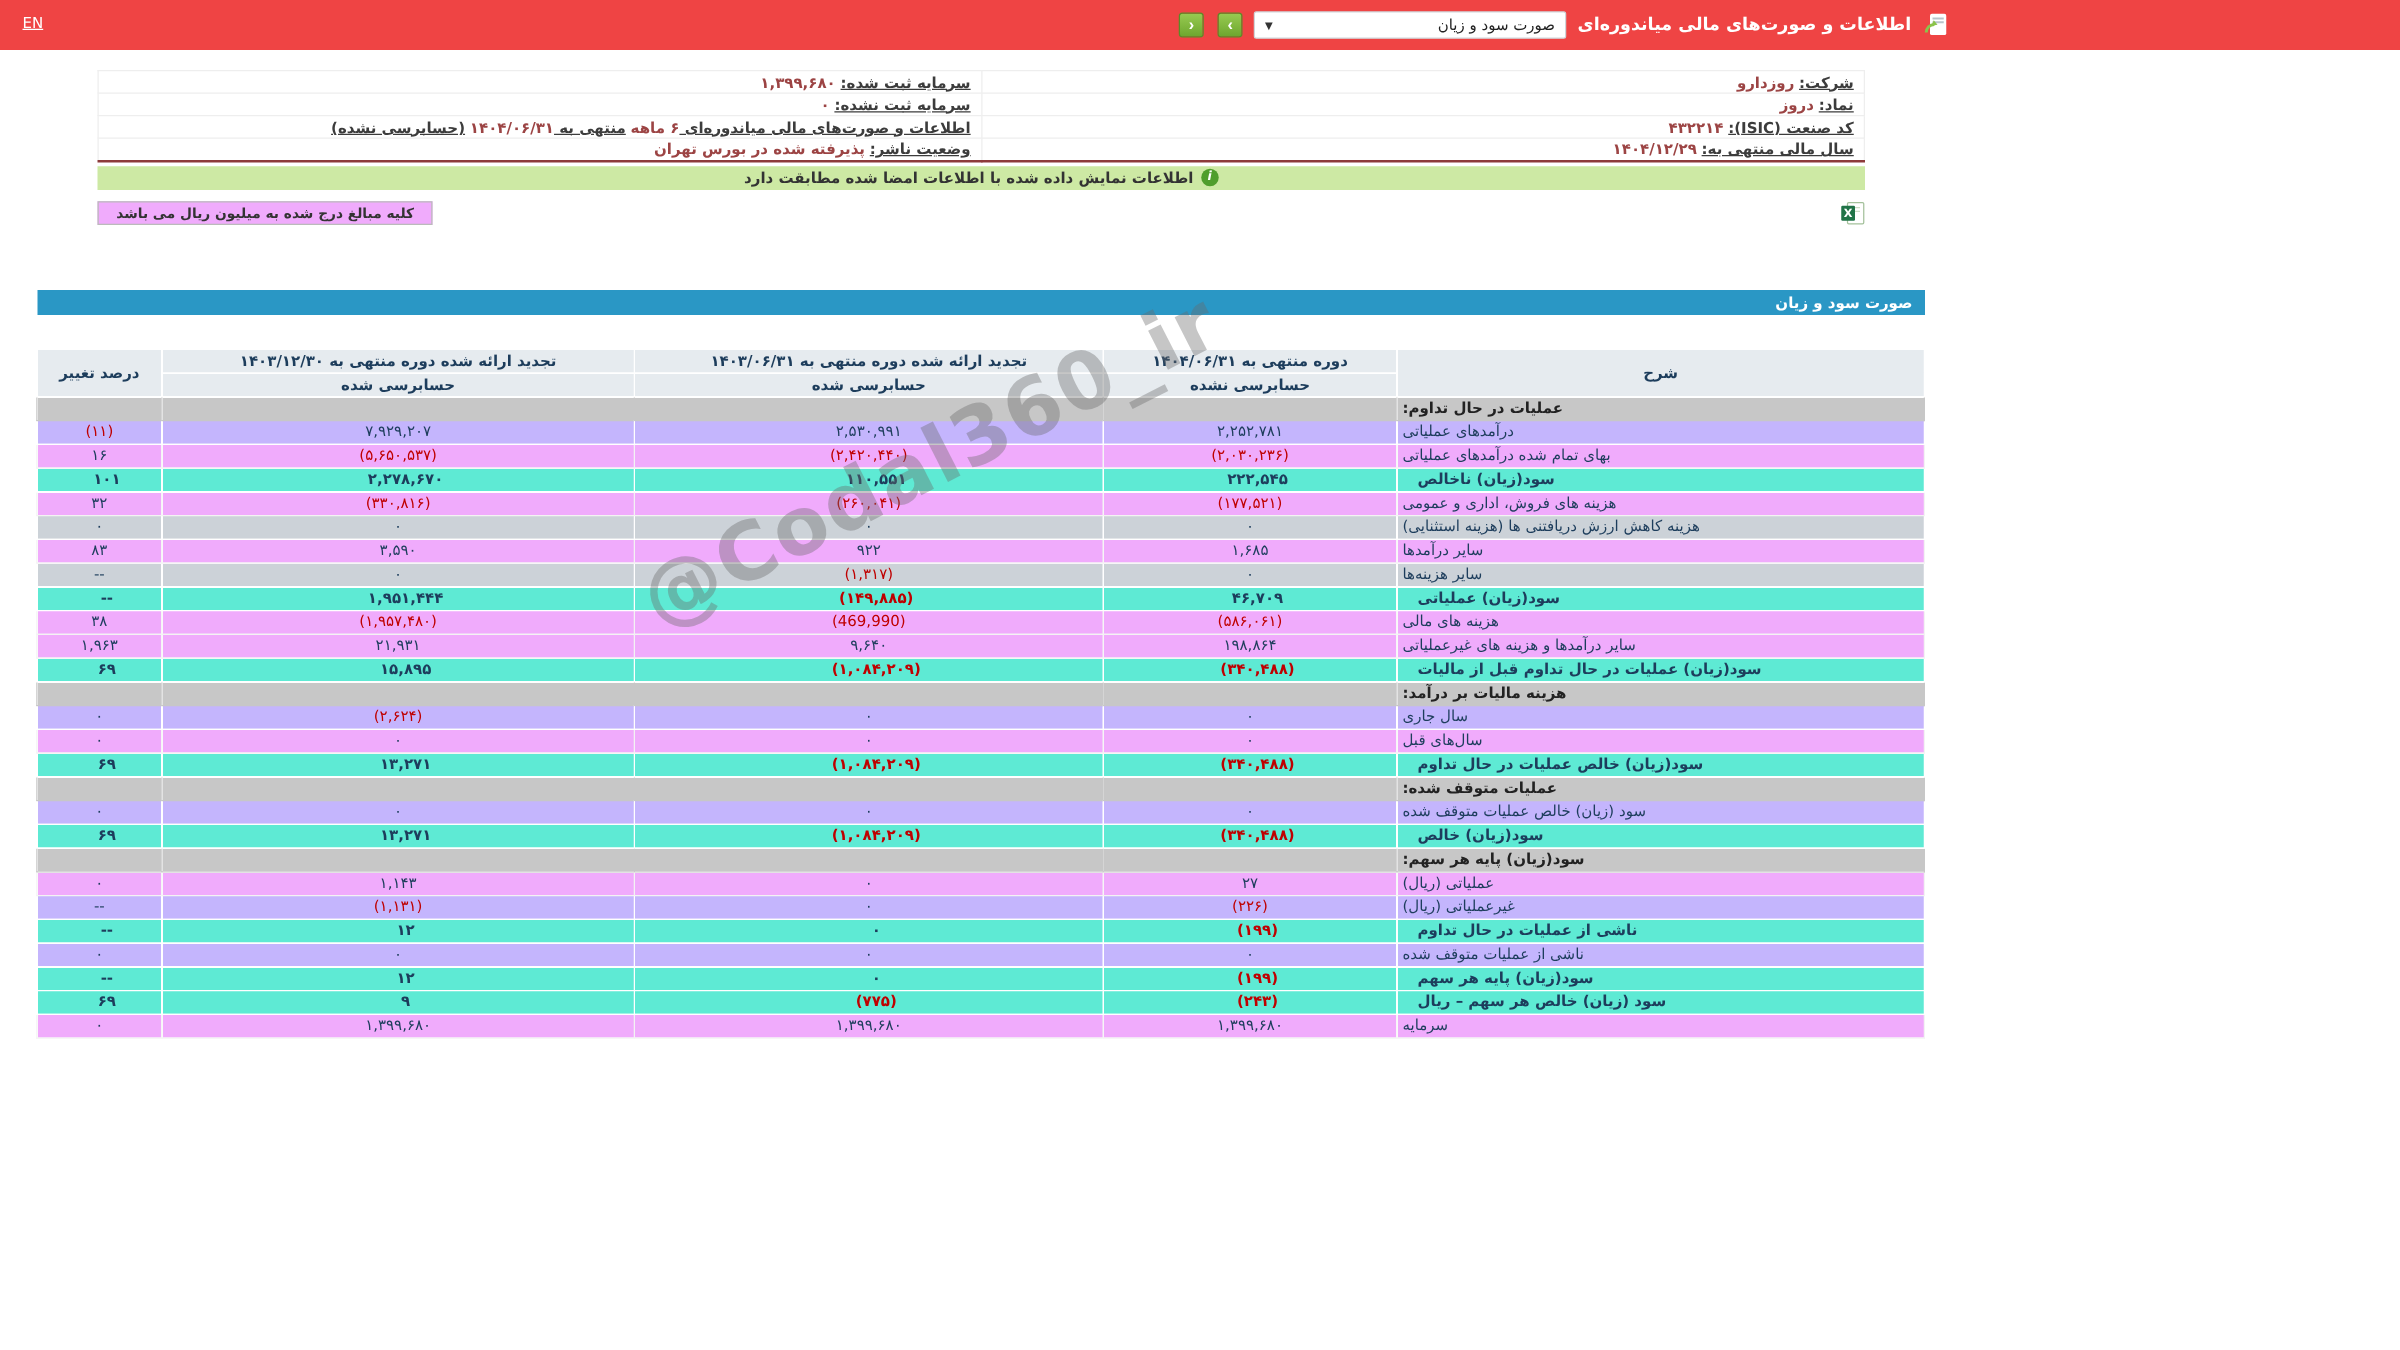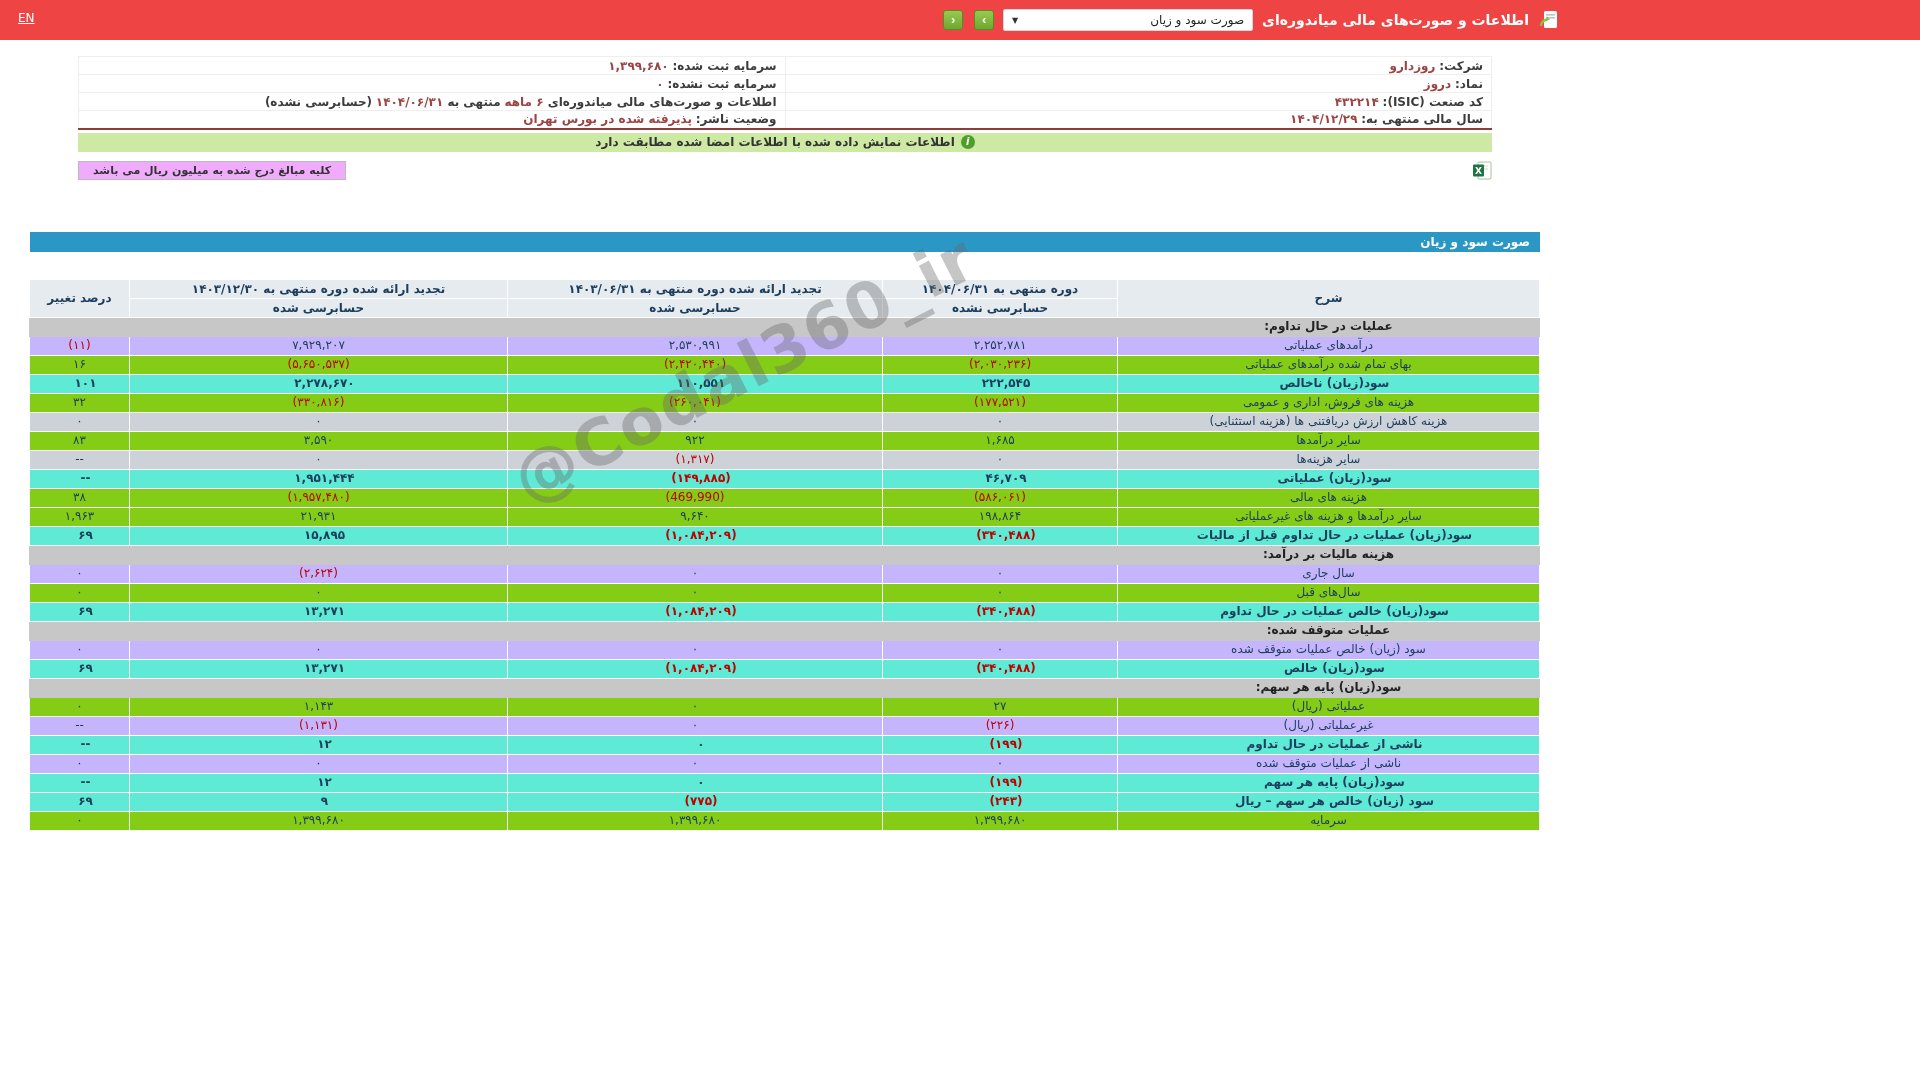--- a/index.html
+++ b/index.html
@@ -22,21 +22,21 @@
     line-height: 16px; text-align: center; padding: 0; cursor: pointer; }
   .nav-btn + .nav-btn { margin-right: 2px; }
   .nav-icon { display: inline-flex; }
   
   .content { width: 1510px; margin-left: 30px; direction: rtl; }
   .info-wrap { margin: 16px 48px 0 48px; }
   .info-table { width: 100%; border-collapse: collapse; font-size: 12px;
     border: 1px solid #e7e7e7; border-bottom: 2px solid #8d3b3b; }
   .info-table td { border: 1px solid #eee; padding: 1px 8px; height: 18px; vertical-align: middle; white-space: nowrap; overflow: hidden; }
   .info-table td { width: 50%; }
-  .info-label { color: #3c3c3c; font-weight: bold; }
+  .info-label { color: #3c3c3c; font-weight: bold; text-decoration: underline; }
   .info-value { color: #9c4444; font-weight: bold; }
   .banner { margin-top: 3px; height: 19px; background: #cde9a4; display: flex; align-items: center;
     justify-content: center; gap: 6px; font-size: 12px; font-weight: bold; color: #333; }
   .info-badge { width: 14px; height: 14px; border-radius: 50%; background: #4f9e2c; color: #fff;
     font-size: 10px; line-height: 14px; text-align: center; font-weight: bold; font-style: italic; }
   .units-row { margin-top: 9px; display: flex; justify-content: space-between; align-items: center; }
   .excel-btn { background: none; border: none; padding: 0; cursor: pointer; display: inline-flex; }
   .units-tab { border: 1px solid #bbb; background: #f0abfc; font-size: 11px; font-weight: bold; color: #333;
     padding: 2px 14px; line-height: 13px; }
   
@@ -44,25 +44,25 @@
   .stmt-title { height: 20px; background: #2a97c5; color: #fff; font-weight: bold; font-size: 12px;
     line-height: 20px; padding: 0 10px; }
   .stmt-note { margin-top: 4px; height: 19px; border: 1px solid #ececec; font-size: 11px; font-weight: bold;
     color: #333; line-height: 17px; padding: 0 10px; }
   .data-table { margin-top: 27px; width: 100%; border-collapse: collapse; table-layout: fixed;
     font-size: 12px; direction: rtl; }
   .data-table th { background: #e6ebef; color: #1d3d5c; font-weight: bold; border: 1px solid #fff;
     padding: 2px 4px; height: 19px; white-space: nowrap; overflow: hidden; }
   .data-table td { border: 1px solid #fff; padding: 1px 4px; height: 19px; text-align: center;
     color: #1d3d5c; white-space: nowrap; overflow: hidden; line-height: 15px; }
-  .data-table td.c-desc { text-align: center; }
+  .data-table td.c-desc { text-align: left; }
   tr.r-section td { background: #c7c7c7; font-weight: bold; color: #222; border-color: #c7c7c7; }
   tr.r-blue td   { background: #c4b5fd; margin-left: 20px; }
   tr.r-muted td  { background: #ccd2d8; }
-  tr.r-white td  { background: #84cc16; border-color: #f3f3f3; }
+  tr.r-white td  { background: #f0abfc; border-color: #f3f3f3; }
   tr.r-yellow td { background: #5eead4; font-weight: bold; padding-left: 16px; }
   .data-table td.neg { color: #bf0000; }
   .watermark { position: absolute; left: 460px; top: 100px; transform: rotate(-27deg);
     font-size: 64px; font-weight: bold; color: rgba(105,105,105,0.38); pointer-events: none;
     letter-spacing: 2px; direction: ltr; }
 </style>
 </head>
 <body>
 
 <div class="navbar">

